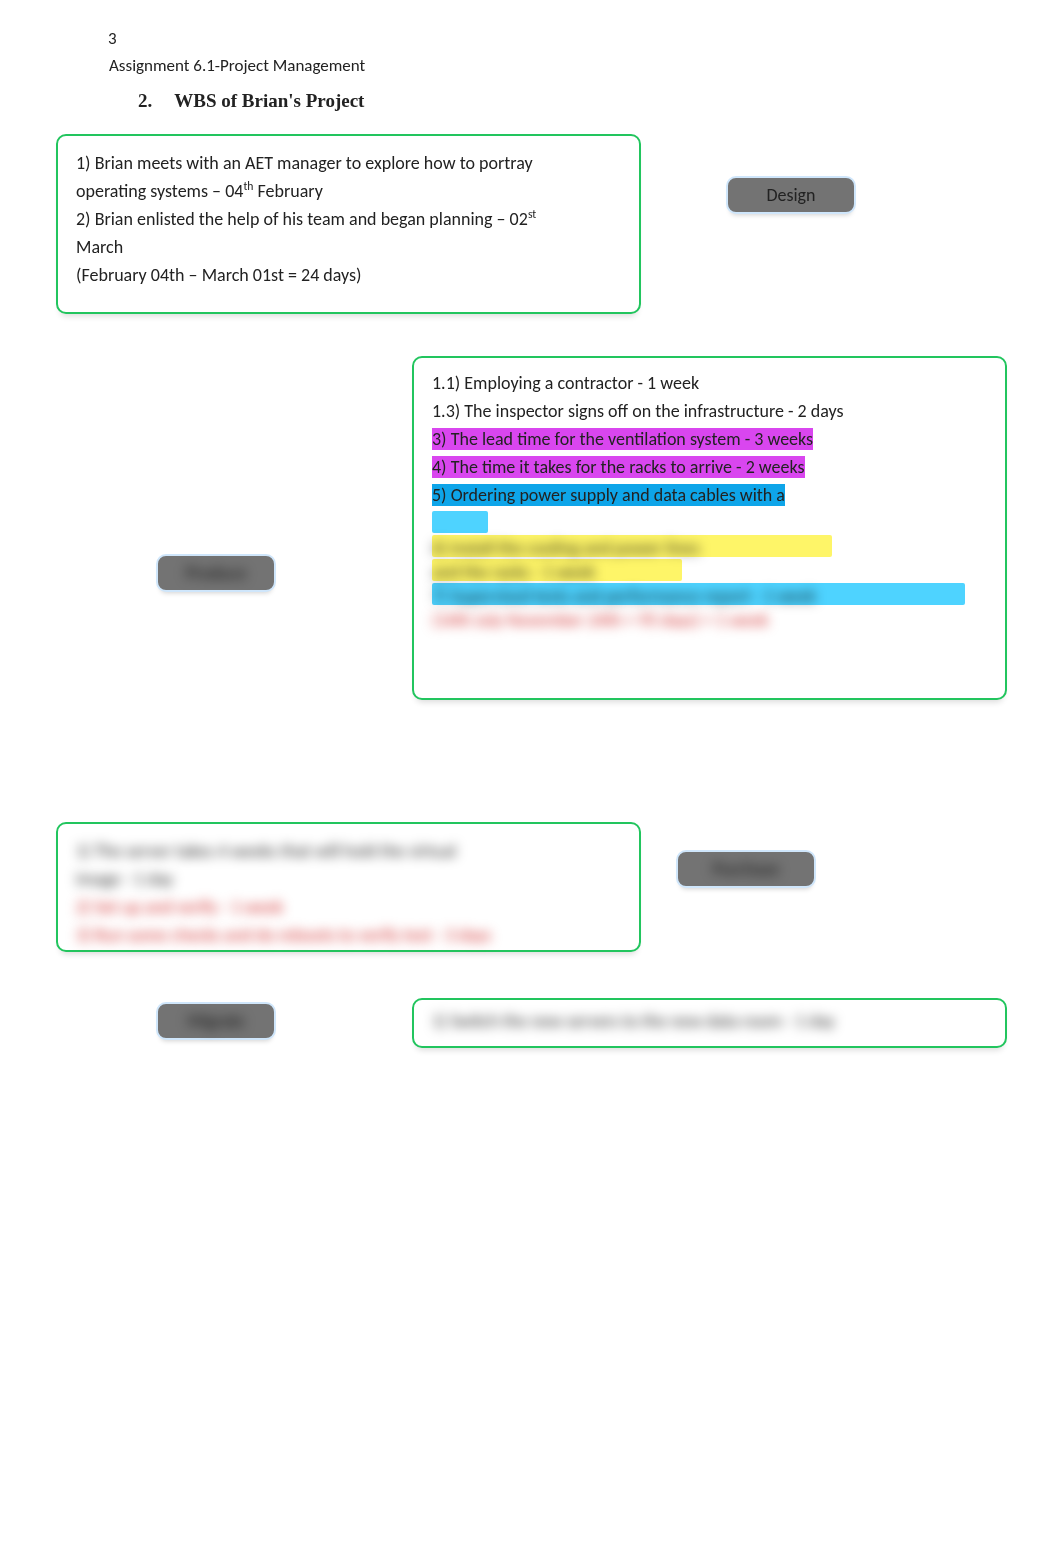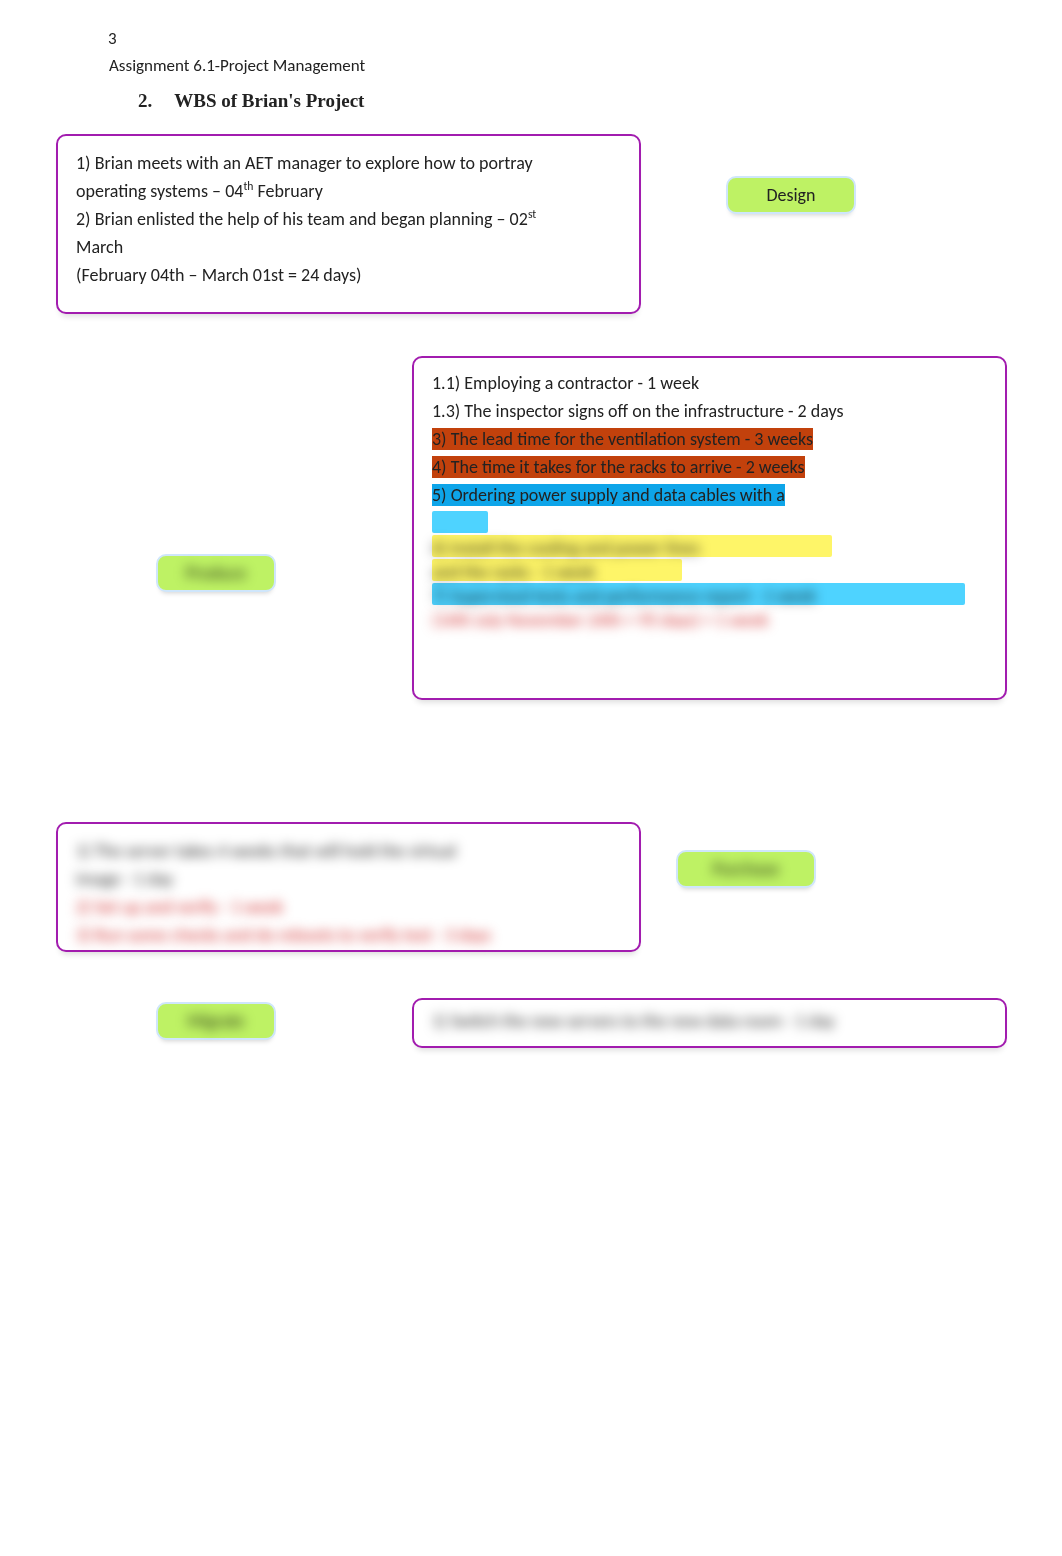--- a/index.html
+++ b/index.html
@@ -46,35 +46,35 @@
   
   .diagram {
     position: relative;
     width: 950px;
     height: 1260px;
     margin-top: 22px;
   }
 
   .block {
     position: absolute;
-    border: 2px solid #a21caf;
+    border: 2px solid #22c55e;
     border-radius: 10px;
     background: #ffffff;
     padding: 14px 18px 14px 18px;
     font-size: 18px;
     line-height: 1.55;
     box-sizing: border-box;
     box-shadow: 0 6px 6px -4px rgba(0,0,0,0.15);
   }
 
   .tag {
     position: absolute;
     border: 2px solid #cfe6fb;
     border-radius: 10px;
-    background: #bef264;
+    background: #737373;
     padding: 6px 22px;
     font-size: 18px;
     text-align: center;
     box-shadow: 0 5px 5px -4px rgba(0,0,0,0.18);
     box-sizing: border-box;
     white-space: nowrap;
   }
 
   .blur-heavy {
     filter: blur(6px);
@@ -83,21 +83,21 @@
   }
   .blur-heavy-red {
     filter: blur(6px);
     -webkit-filter: blur(6px);
     color: rgba(200,0,0,0.85);
   }
 
   sup { font-size: 0.65em; vertical-align: super; line-height: 0; }
 
   
-  .hl-yellow { background: #c2410c; display: inline; }
+  .hl-yellow { background: #d946ef; display: inline; }
   .hl-cyan   { background: #0ea5e9; display: inline; }
 
   
   #block-1 { left: 0px; top: 0px; width: 585px; height: 180px; }
   
   #tag-design { left: 670px; top: 42px; width: 130px; }
   
   #block-2 {
     left: 356px; top: 222px; width: 595px; height: 344px;
     padding-top: 12px;

